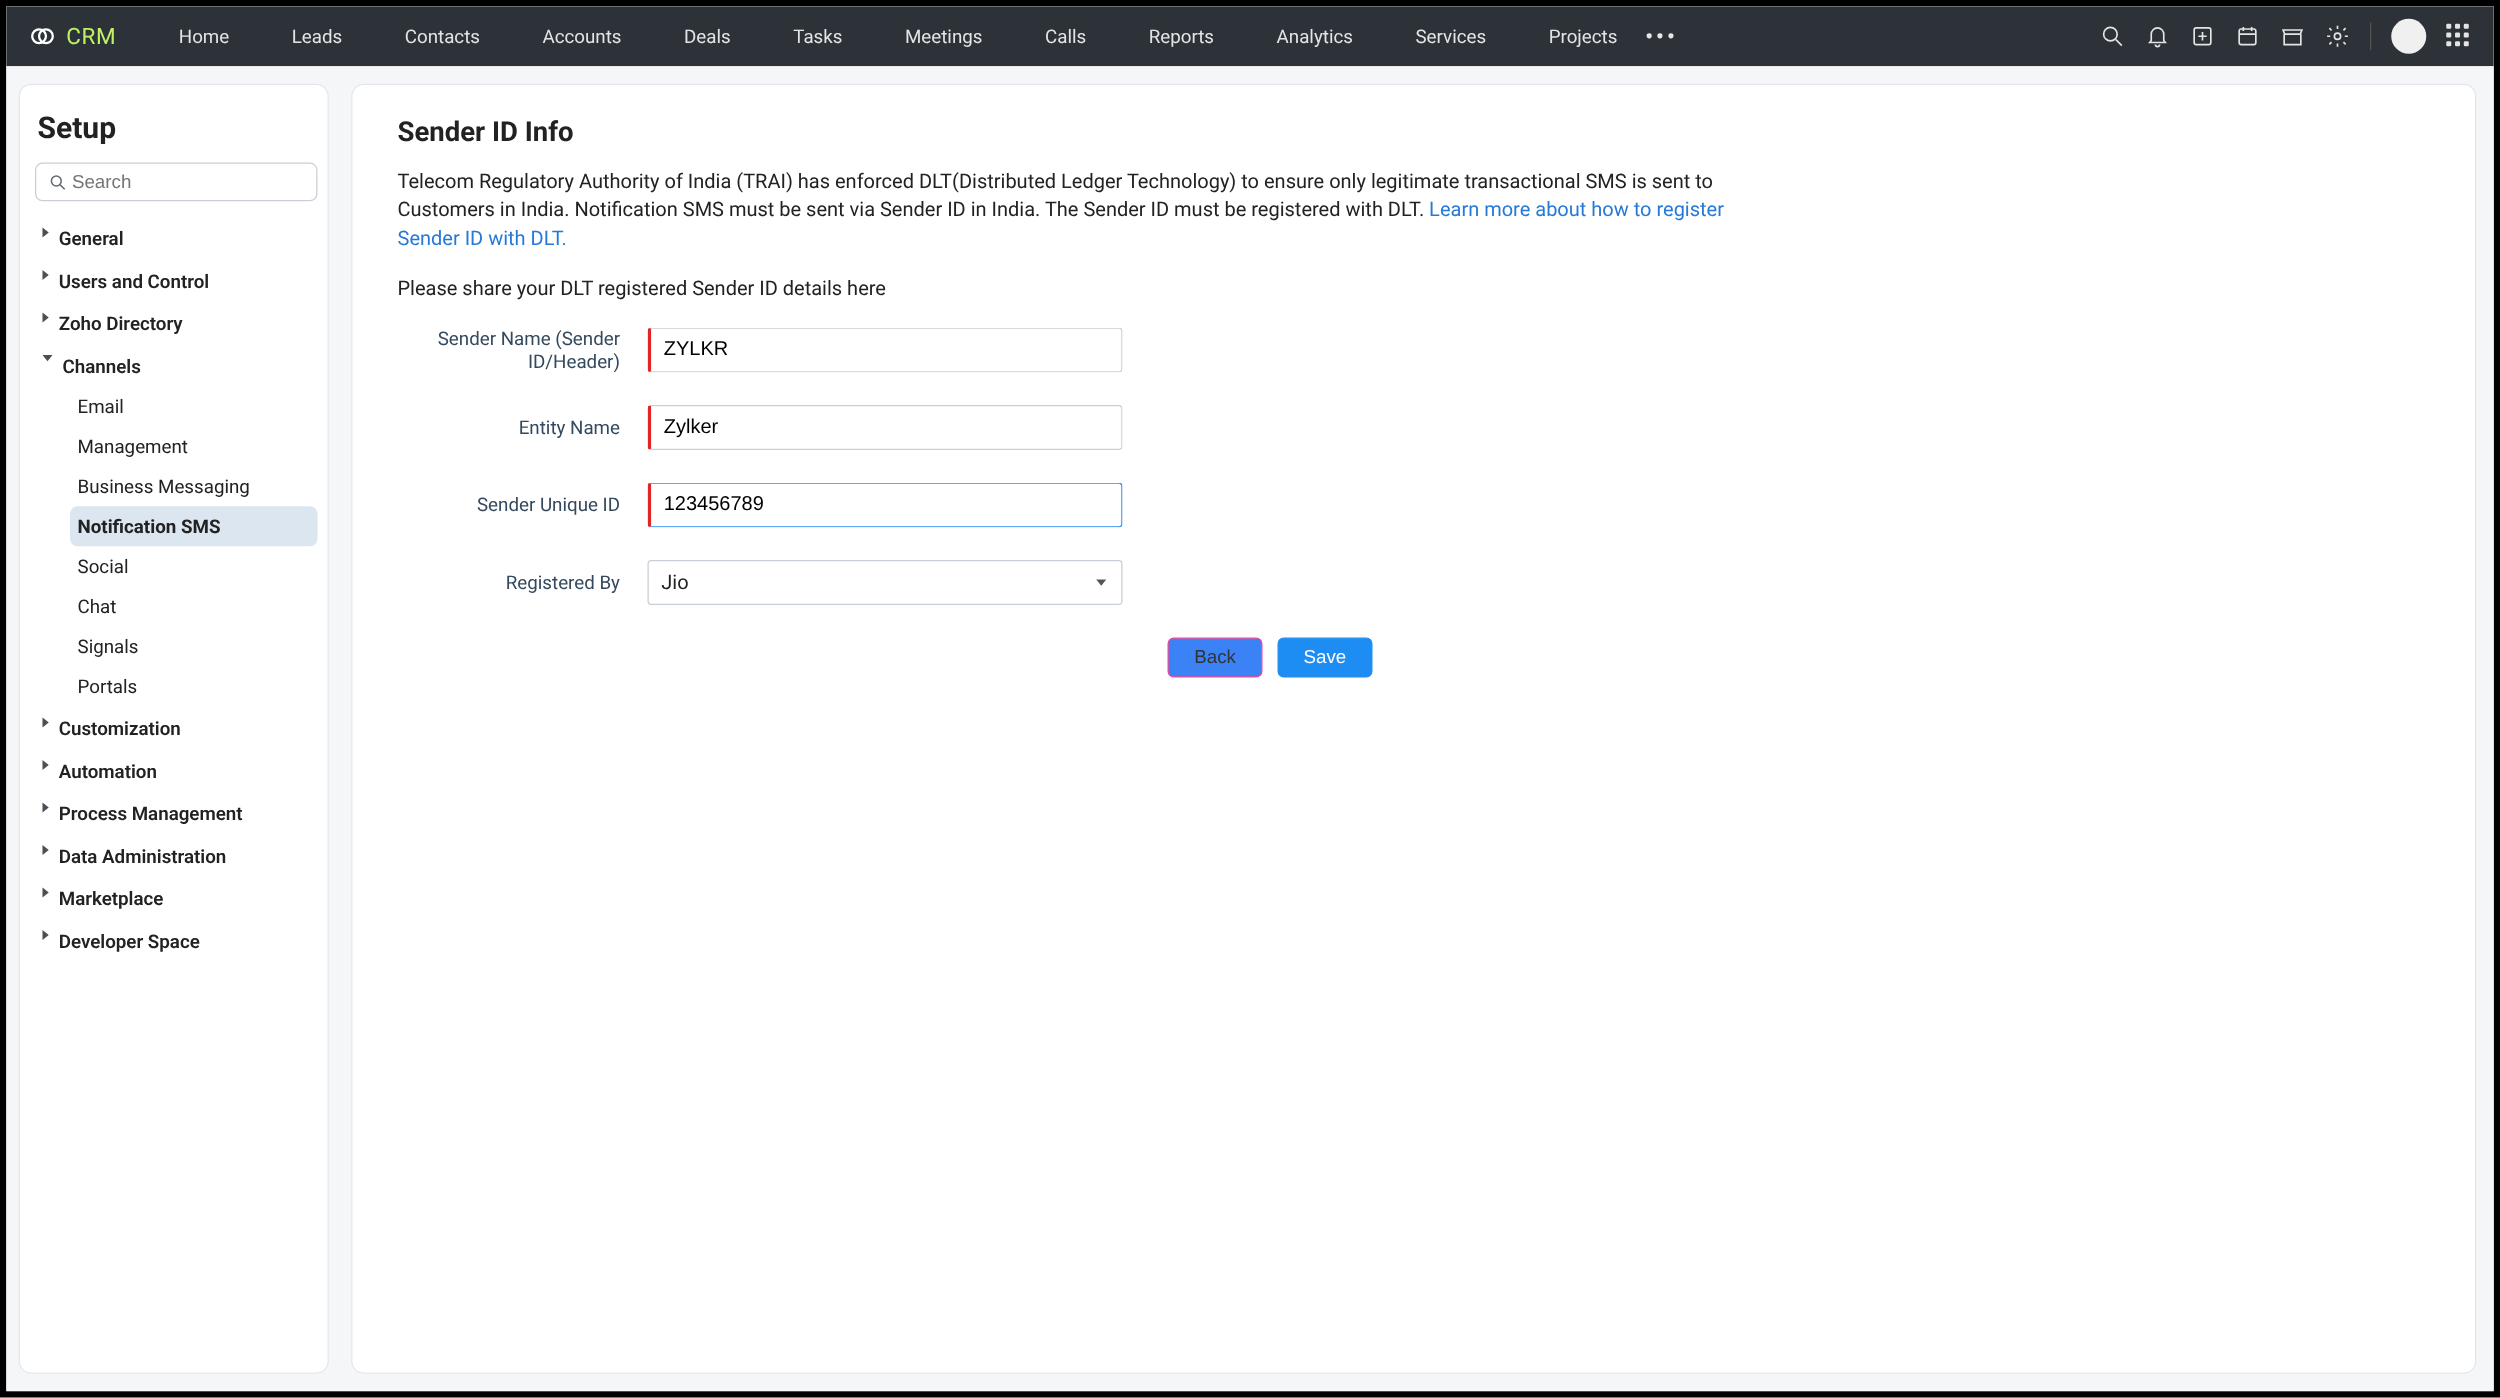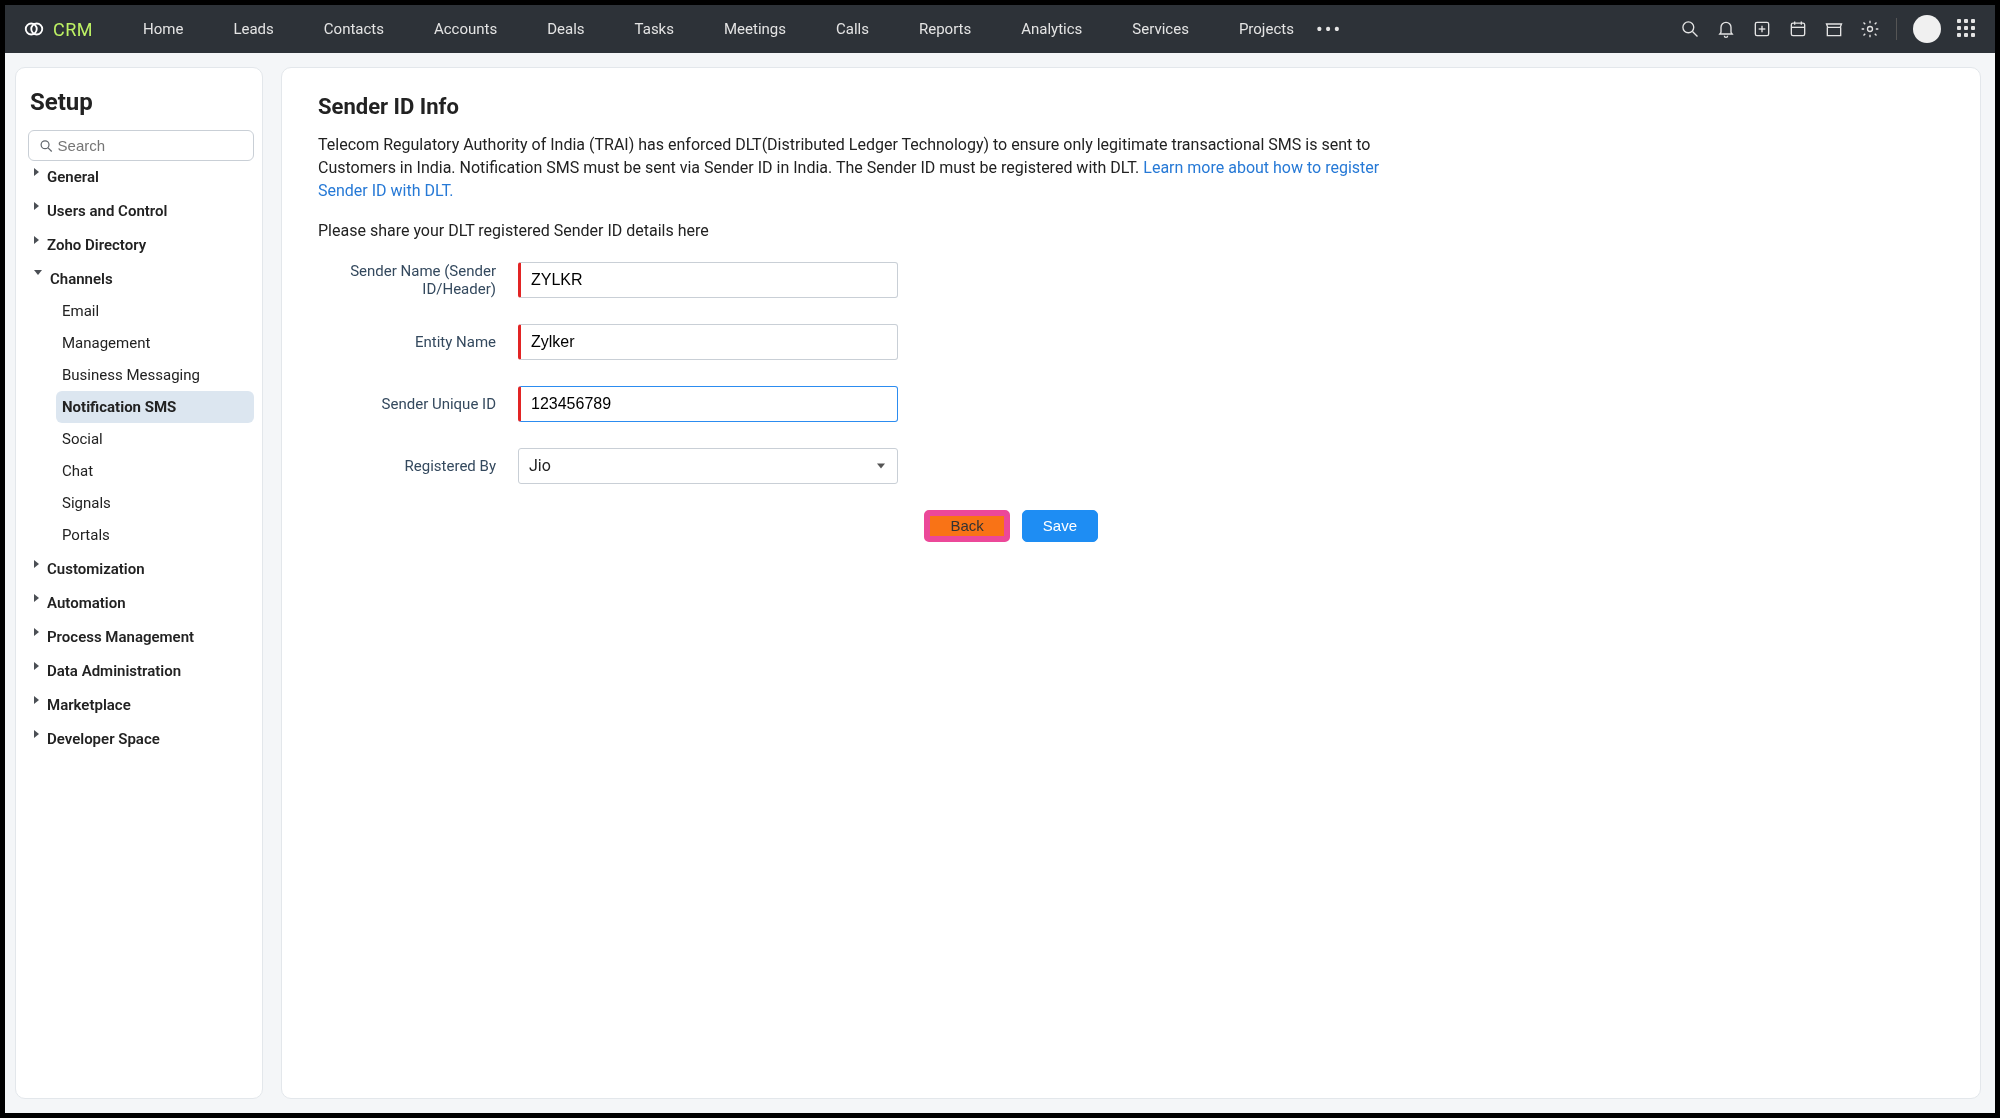--- a/index.html
+++ b/index.html
@@ -44,21 +44,21 @@
   background:#fff;
   border:1px solid #e3e7eb;
   border-radius:10px;
   padding: 14px 8px 10px 12px;
   overflow-y:auto;
 }
 .sidebar h1 { font-size:24px; font-weight:700; margin: 6px 2px 14px; }
 .search-box {
   display:flex; align-items:center;
   border:1px solid #c9cfd6; border-radius:6px;
-  padding:6px 10px; gap:4px; 
+  padding:6px 10px; gap:4px; margin-bottom:14px;
 }
 .search-box svg{ width:16px;height:16px; stroke:#61666c; fill:none; stroke-width:2;}
 .search-box input {
   border:none; outline:none; font-size:15px; width:100%; background:transparent;
 }
 .nav-item, .sub-item {
   display:flex; gap:8px;
   padding:7px 6px; border-radius:6px;
   font-size:15px; cursor:pointer; color:#222;
 }
@@ -105,21 +105,21 @@
   display:flex; align-items:center; padding:0 10px;
   font-size:16px; cursor:pointer; background:#fff;
 }
 .select-box .caret{
   position:absolute; right:12px; top:50%; transform:translateY(-50%);
   width:0;height:0;border-left:4px solid transparent;border-right:4px solid transparent;border-top:5px solid #555;
 }
 
 .btn-row { display:flex; gap:12px; margin-left:200px; padding-left: 6px; justify-content:flex-end; width:580px;}
 .btn { height:32px; padding: 0 20px; border-radius:5px; font-size:15px; cursor:pointer; display:flex; align-items:center;}
-.btn-secondary{ background:#f97316; border:6px solid #ec4899; color:#333; }
+.btn-secondary{ background:#3b82f6; border:1px solid #ec4899; color:#333; }
 .btn-primary{ background:#1e8df3; border:1px solid #1e8df3; color:#fff; }
 </style>
 </head>
 <body>
 
 <div class="topnav">
   <div class="topnav-left">
     <div class="brand">
       <svg viewBox="0 0 24 24">
         <circle cx="9" cy="12" r="6" fill="none" stroke="#fff" stroke-width="2"></circle>

